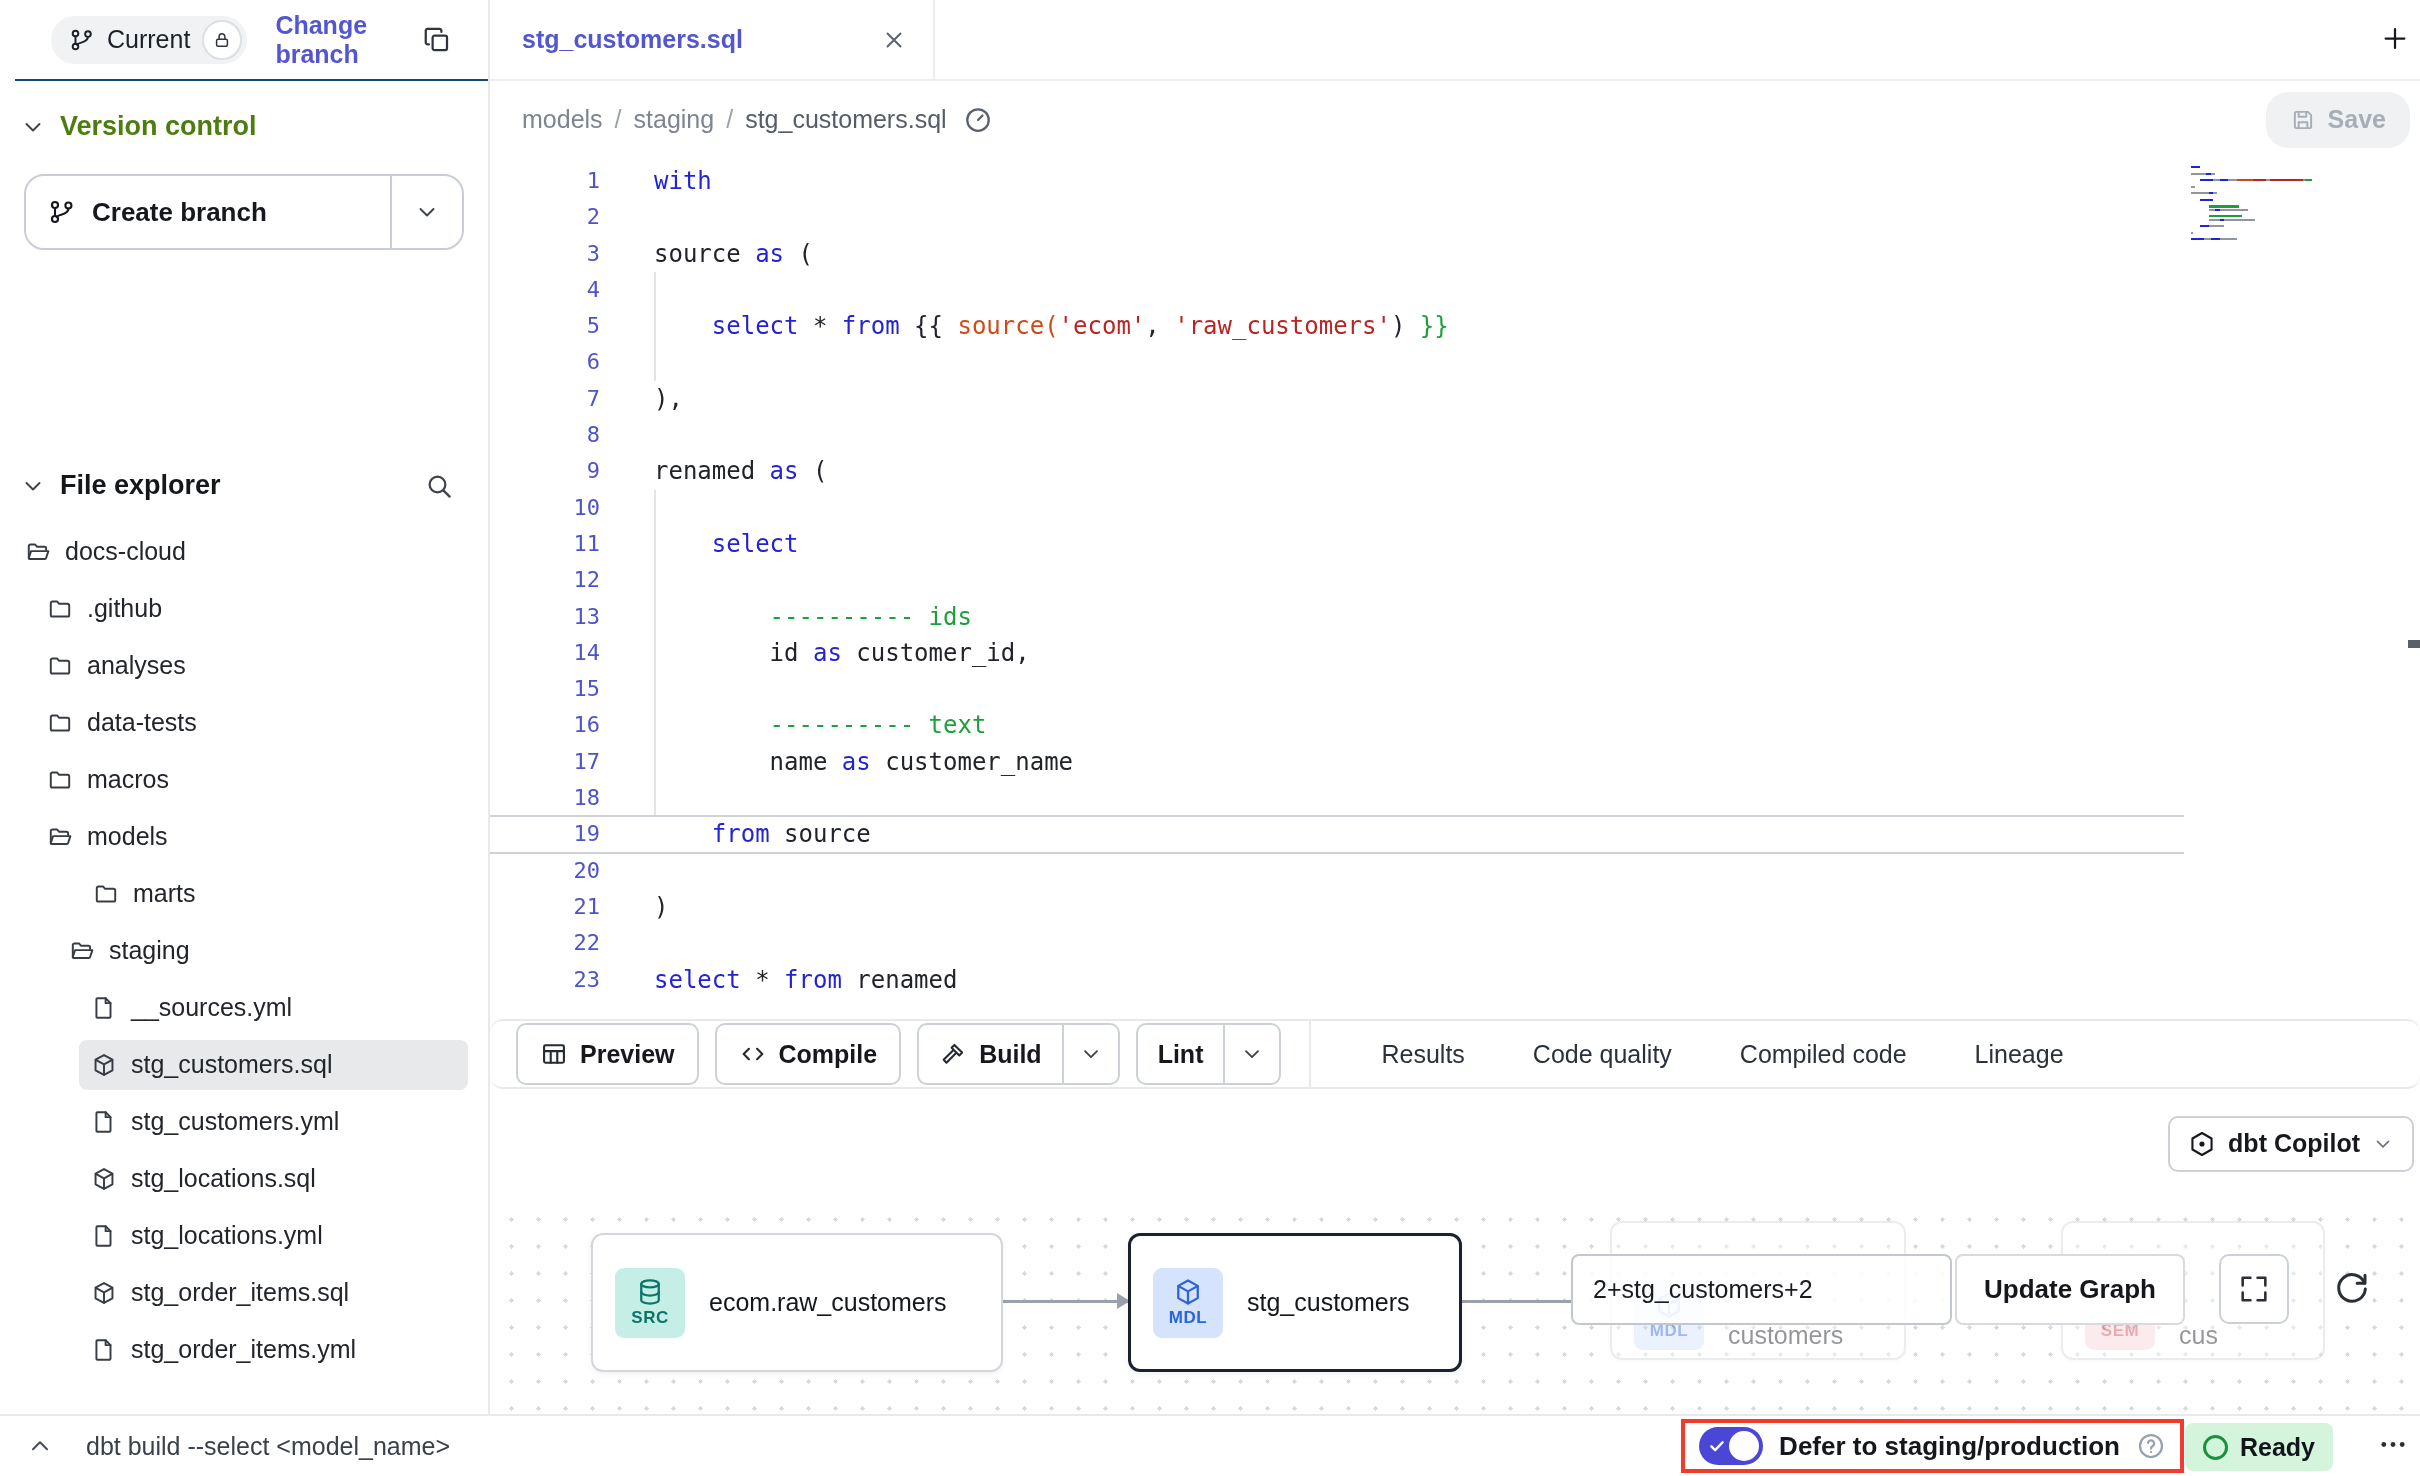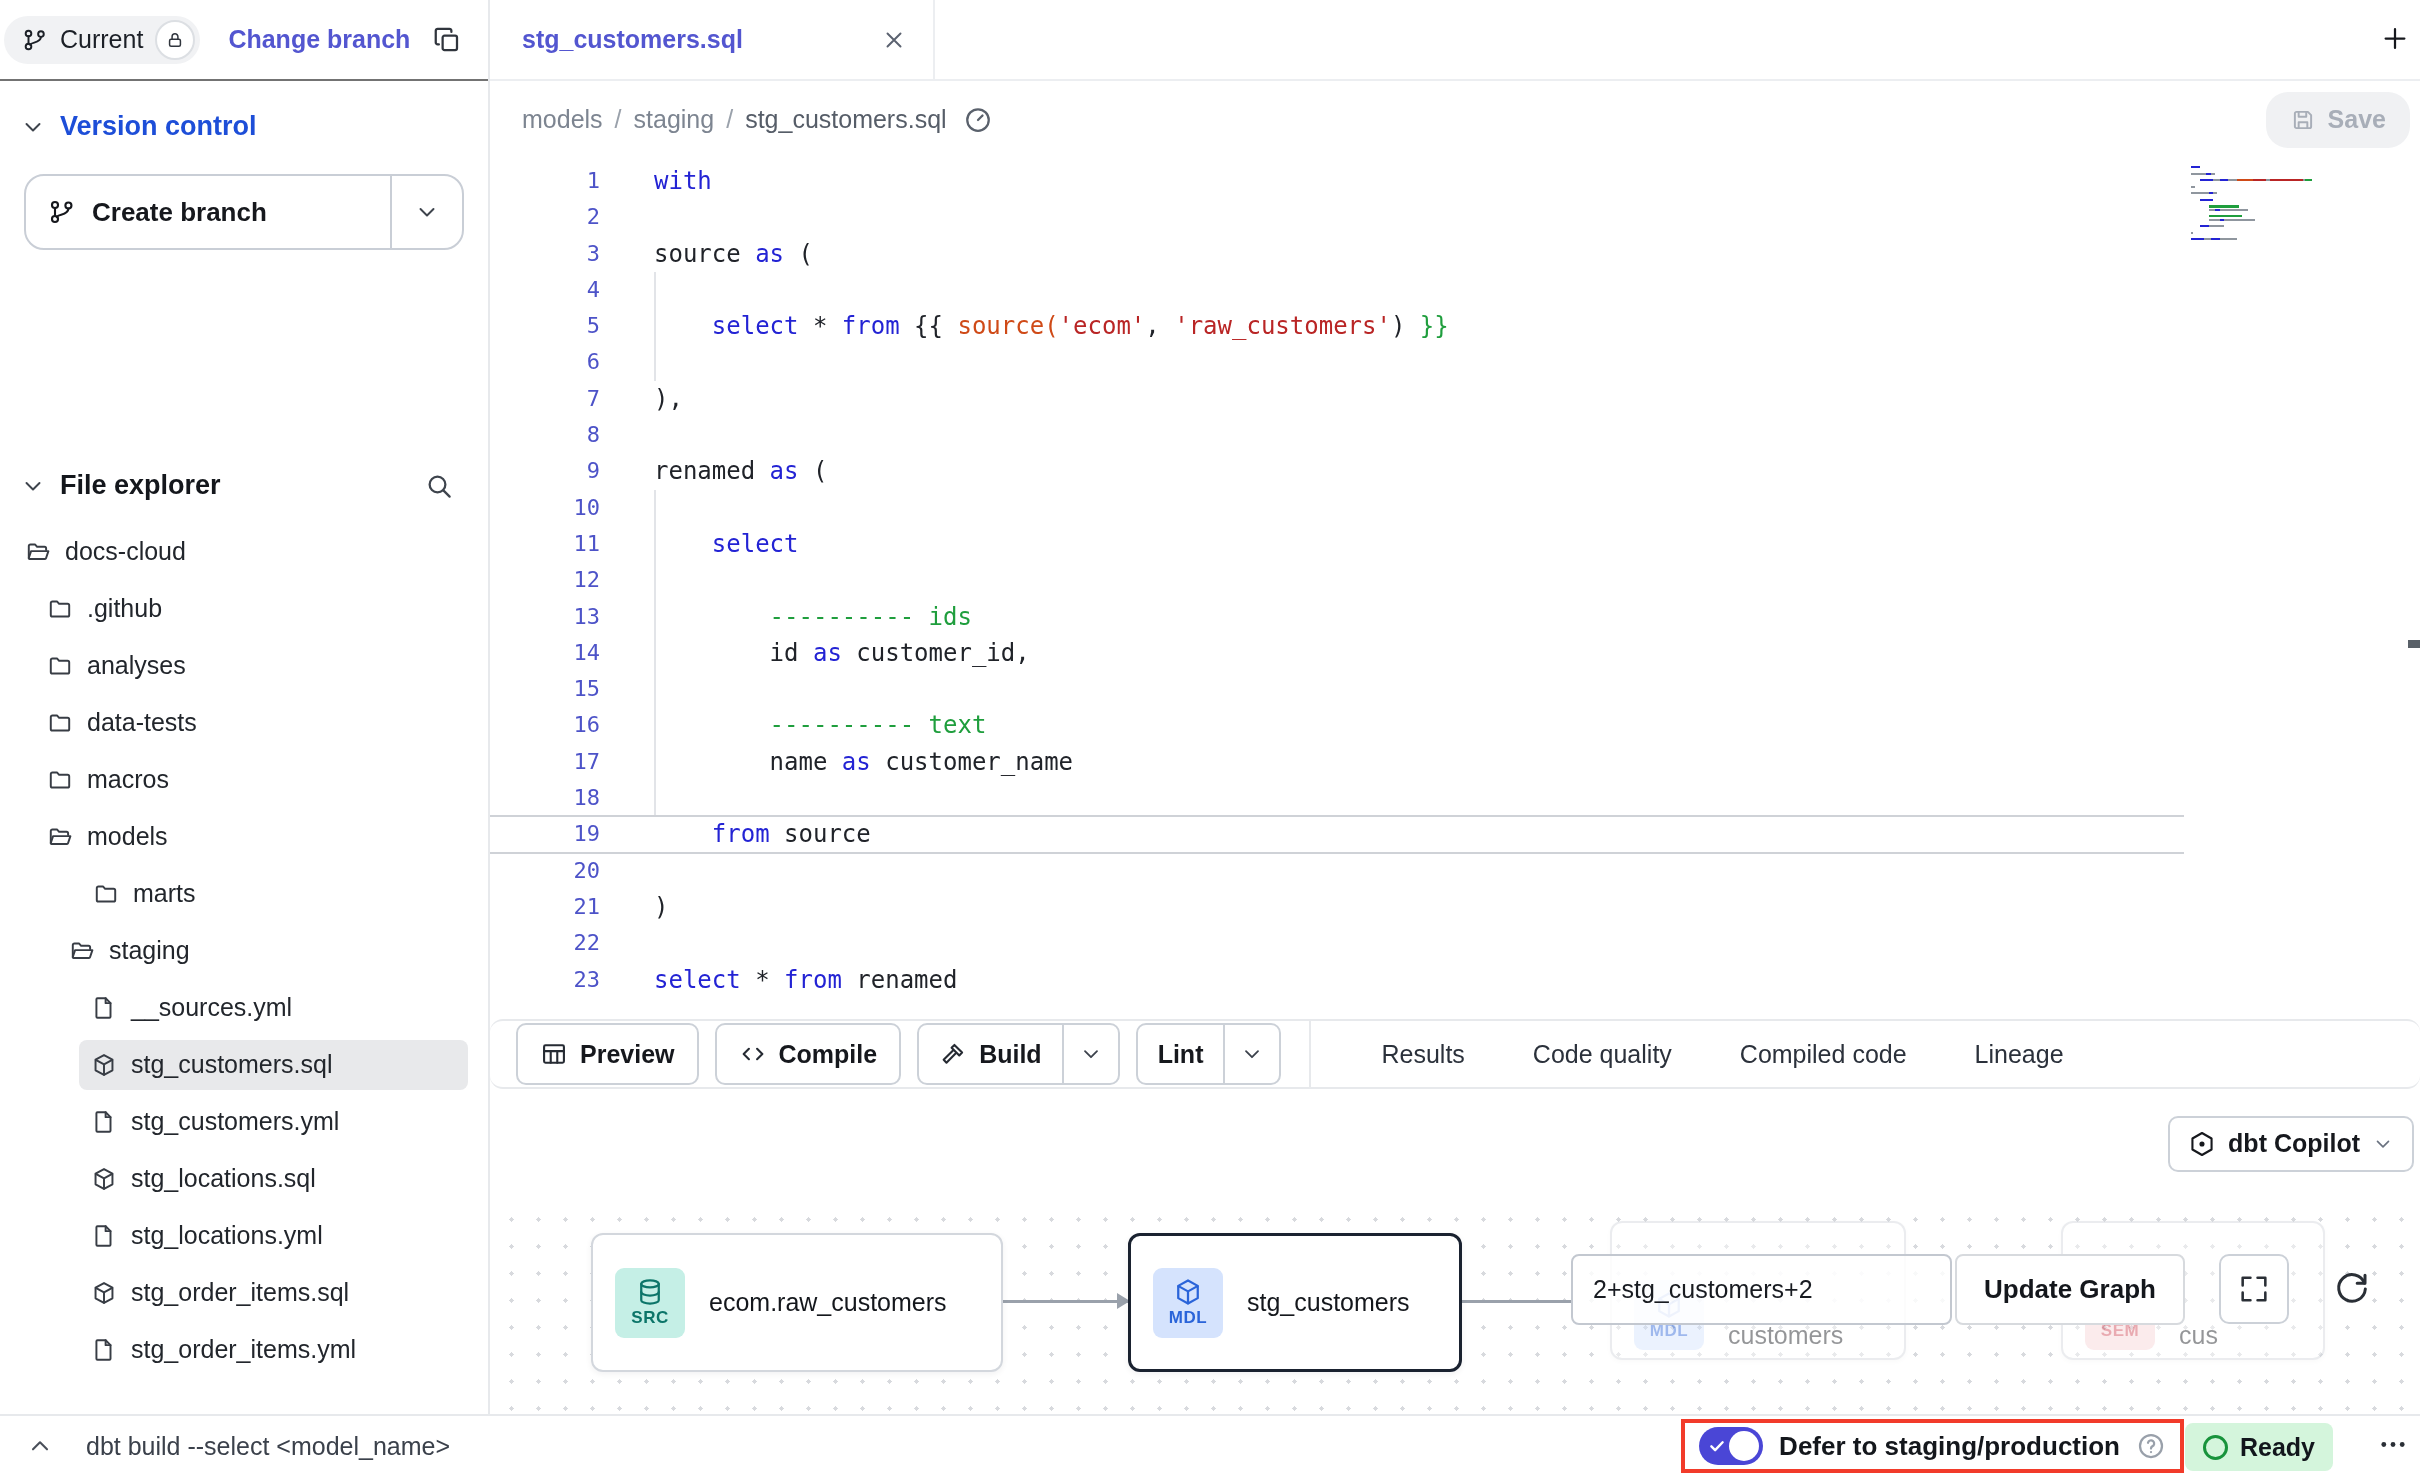--- a/index.html
+++ b/index.html
@@ -11,29 +11,29 @@
     font-family:"Liberation Sans",sans-serif;color:#1c2027;}
   .icn{display:inline-flex;flex:none;width:28px;height:28px;}
   .icn svg{width:100%;height:100%;}
   .s18{width:18px;height:18px}.s20{width:20px;height:20px}.s22{width:22px;height:22px}
   .s24{width:24px;height:24px}.s26{width:26px;height:26px}.s30{width:30px;height:30px}.s34{width:34px;height:34px}.s40{width:40px;height:40px}
 
   .app{display:flex;height:1414px;}
   
   .sidebar{width:490px;min-width:490px;border-right:2px solid #e7e9ec;display:flex;
     flex-direction:column;background:#fff;}
-  .sb-top{height:81px;display:flex;align-items:center;padding:0 4px;border-bottom:2px solid #737373;}
+  .sb-top{height:81px;display:flex;align-items:center;padding:0 36px;border-bottom:2px solid #0c4a6e;margin-left:15px;}
   .current-pill{display:flex;align-items:center;background:#f1f2f4;border-radius:26px;
     padding:4px 5px 4px 18px;gap:12px;cursor:pointer;}
   .current-label{font-size:25px;color:#1c2027;}
   .lock-circle{width:40px;height:40px;border-radius:50%;background:#fff;border:2px solid #dcdfe3;
     display:flex;align-items:center;justify-content:center;color:#30353d;}
   .change-branch{color:var(--accent);font-size:25px;font-weight:600;margin-left:28px;cursor:pointer;text-decoration:none;}
   .copy-btn{margin-left:22px;color:#30353d;cursor:pointer;}
-  .vc-header{margin:30px 20px 0;display:flex;align-items:center;gap:14px;font-size:27px;font-weight:700;color:#1d4ed8;}
+  .vc-header{margin:30px 20px 0;display:flex;align-items:center;gap:14px;font-size:27px;font-weight:700;color:#4d7c0f;}
   .vc-header .icn,.fe-header .icn{color:#3e444d;}
   .create-branch{margin:32px 24px 0;height:76px;border:2px solid #c9ced6;border-radius:20px;
     display:flex;align-items:stretch;background:#fff;}
   .cb-main{flex:1;display:flex;align-items:center;gap:16px;padding-left:22px;font-size:26px;
     font-weight:600;color:#16181d;cursor:pointer;}
   .cb-caret{width:72px;border-left:2px solid #c9ced6;display:flex;align-items:center;
     justify-content:center;color:#3e444d;cursor:pointer;}
   .fe-header{margin:220px 20px 0;display:flex;align-items:center;gap:14px;font-size:27px;font-weight:700;color:#14171c;}
   .fe-search{margin-left:auto;margin-right:14px;color:#3e444d;cursor:pointer;}
   .tree{margin-top:22px;}

